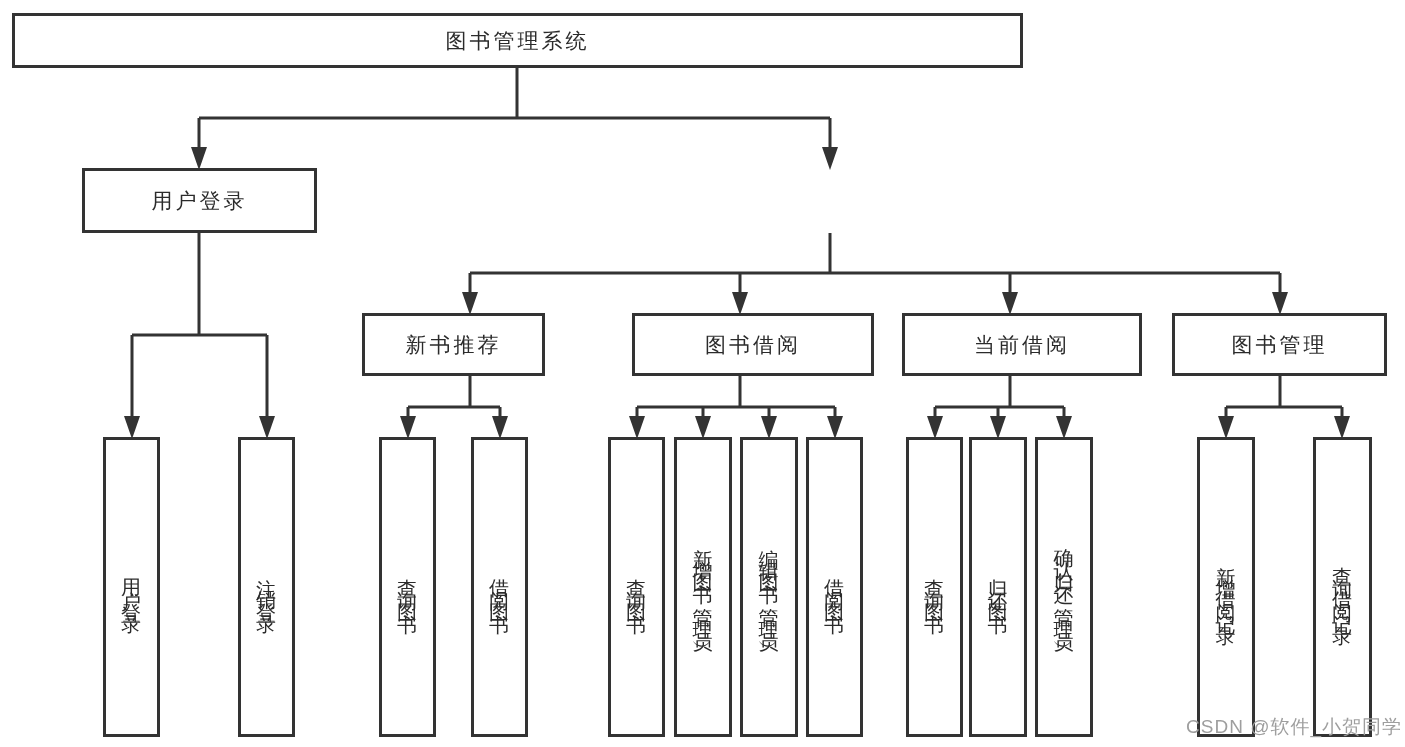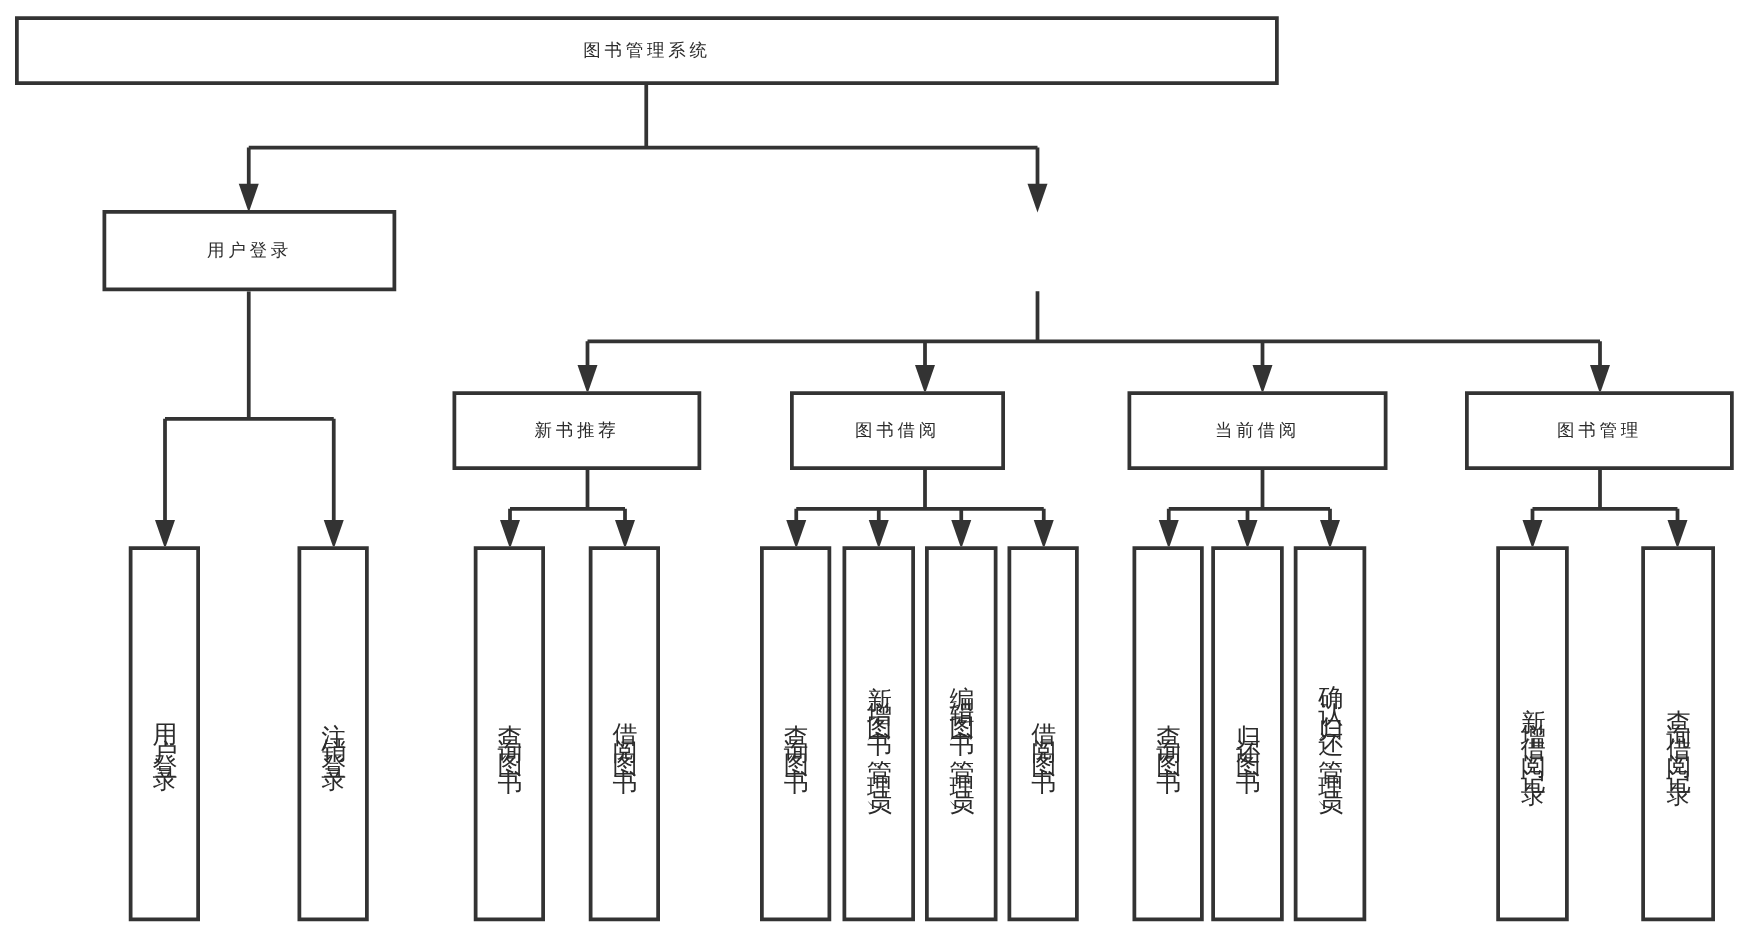--- a/index.html
+++ b/index.html
@@ -25,21 +25,21 @@
   .node{
     position:absolute;
     box-sizing:border-box;
     background:#ffffff;
     border:3px solid var(--border);
     display:flex;align-items:center;justify-content:center;
     z-index:1;
   }
   .node .lbl{
     color:var(--text);
-    font-size:14px;
+    font-size:21px;
     letter-spacing:3px;
     white-space:nowrap;
   }
   .node.v .lbl{
     writing-mode:vertical-rl;
     text-orientation:mixed;
     font-size:20px;
     letter-spacing:12px;
     line-height:1;
   }
@@ -95,27 +95,27 @@
   </svg>
 
   <div class="node h" style="left:12px;top:13px;width:1011px;height:55px">
     <span class="lbl">图书管理系统</span>
   </div>
 
   <div class="node h" style="left:82px;top:168px;width:235px;height:65px">
     <span class="lbl">用户登录</span>
   </div>
 
-  <div class="node h" style="left:362px;top:313px;width:199px;height:63px">
+  <div class="node h" style="left:362px;top:313px;width:183px;height:63px">
     <span class="lbl">新书推荐</span>
   </div>
-  <div class="node h" style="left:632px;top:313px;width:172px;height:63px">
+  <div class="node h" style="left:632px;top:313px;width:242px;height:63px">
     <span class="lbl">图书借阅</span>
   </div>
-  <div class="node h" style="left:902px;top:313px;width:208px;height:63px">
+  <div class="node h" style="left:902px;top:313px;width:240px;height:63px">
     <span class="lbl">当前借阅</span>
   </div>
   <div class="node h" style="left:1172px;top:313px;width:215px;height:63px">
     <span class="lbl">图书管理</span>
   </div>
 
   <div class="node v" style="left:103px;top:437px;width:57px;height:300px">
     <span class="lbl">用户登录</span>
   </div>
   <div class="node v" style="left:238px;top:437px;width:57px;height:300px">
@@ -152,14 +152,15 @@
     <span class="lbl">确认归还（管理员）</span>
   </div>
 
   <div class="node v" style="left:1197px;top:437px;width:58px;height:300px">
     <span class="lbl">新增借阅记录</span>
   </div>
   <div class="node v" style="left:1313px;top:437px;width:59px;height:300px">
     <span class="lbl">查询借阅记录</span>
   </div>
 
+  <div class="watermark">CSDN @软件_小贺同学</div>
 
 </div>
 
 </body></html>

